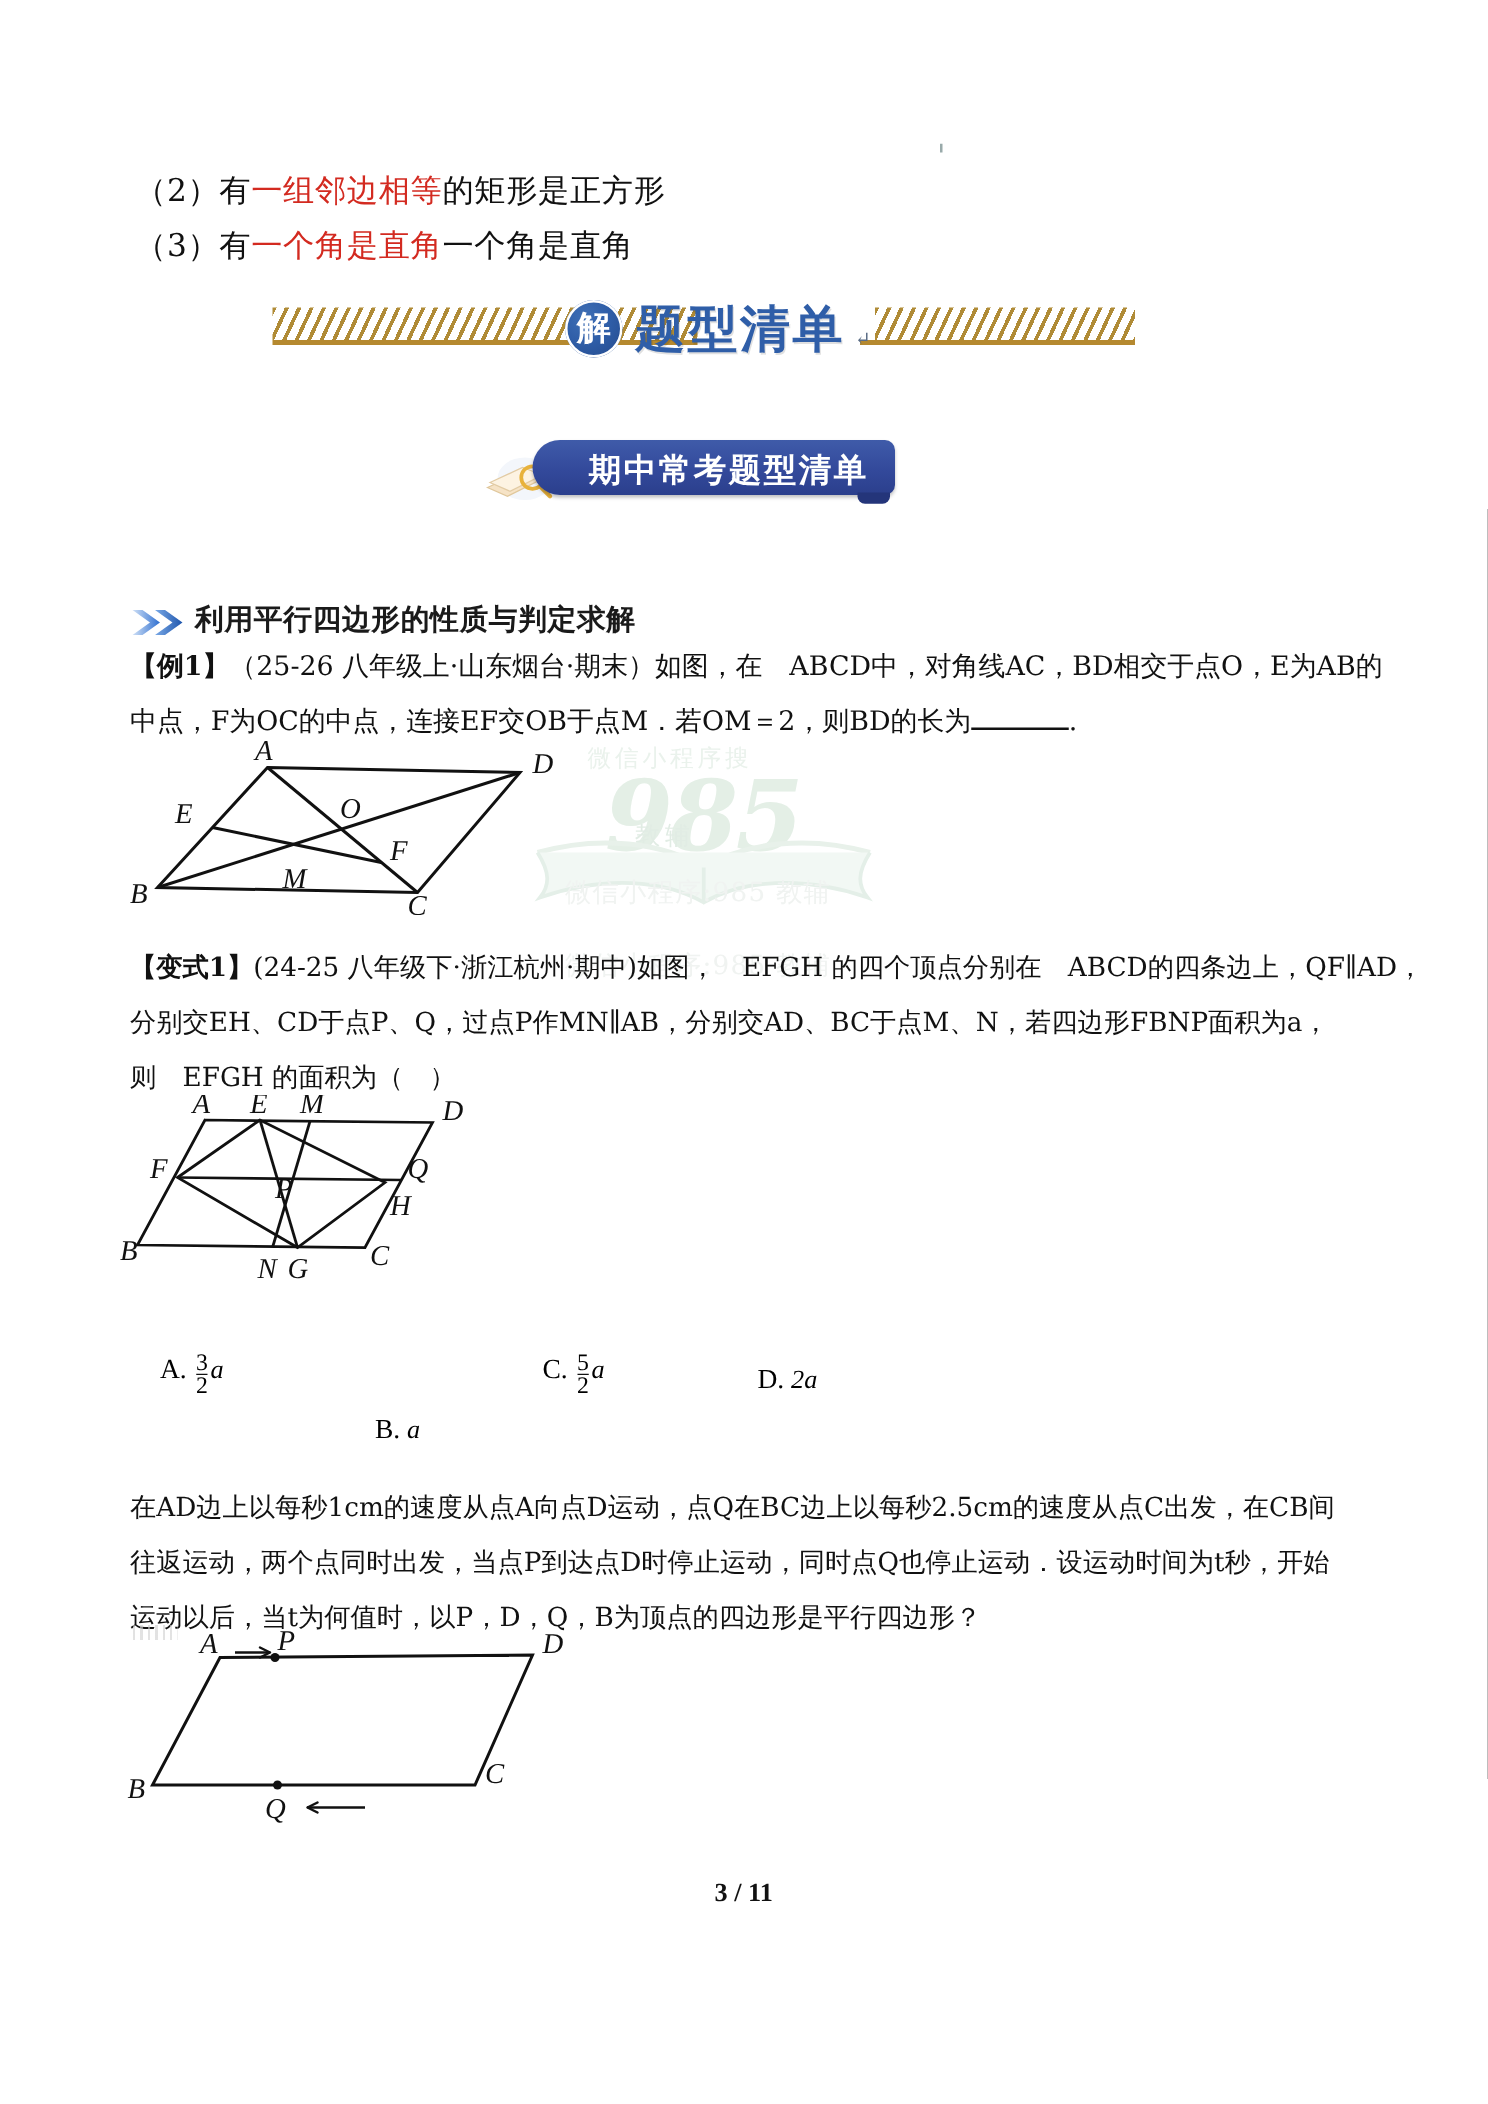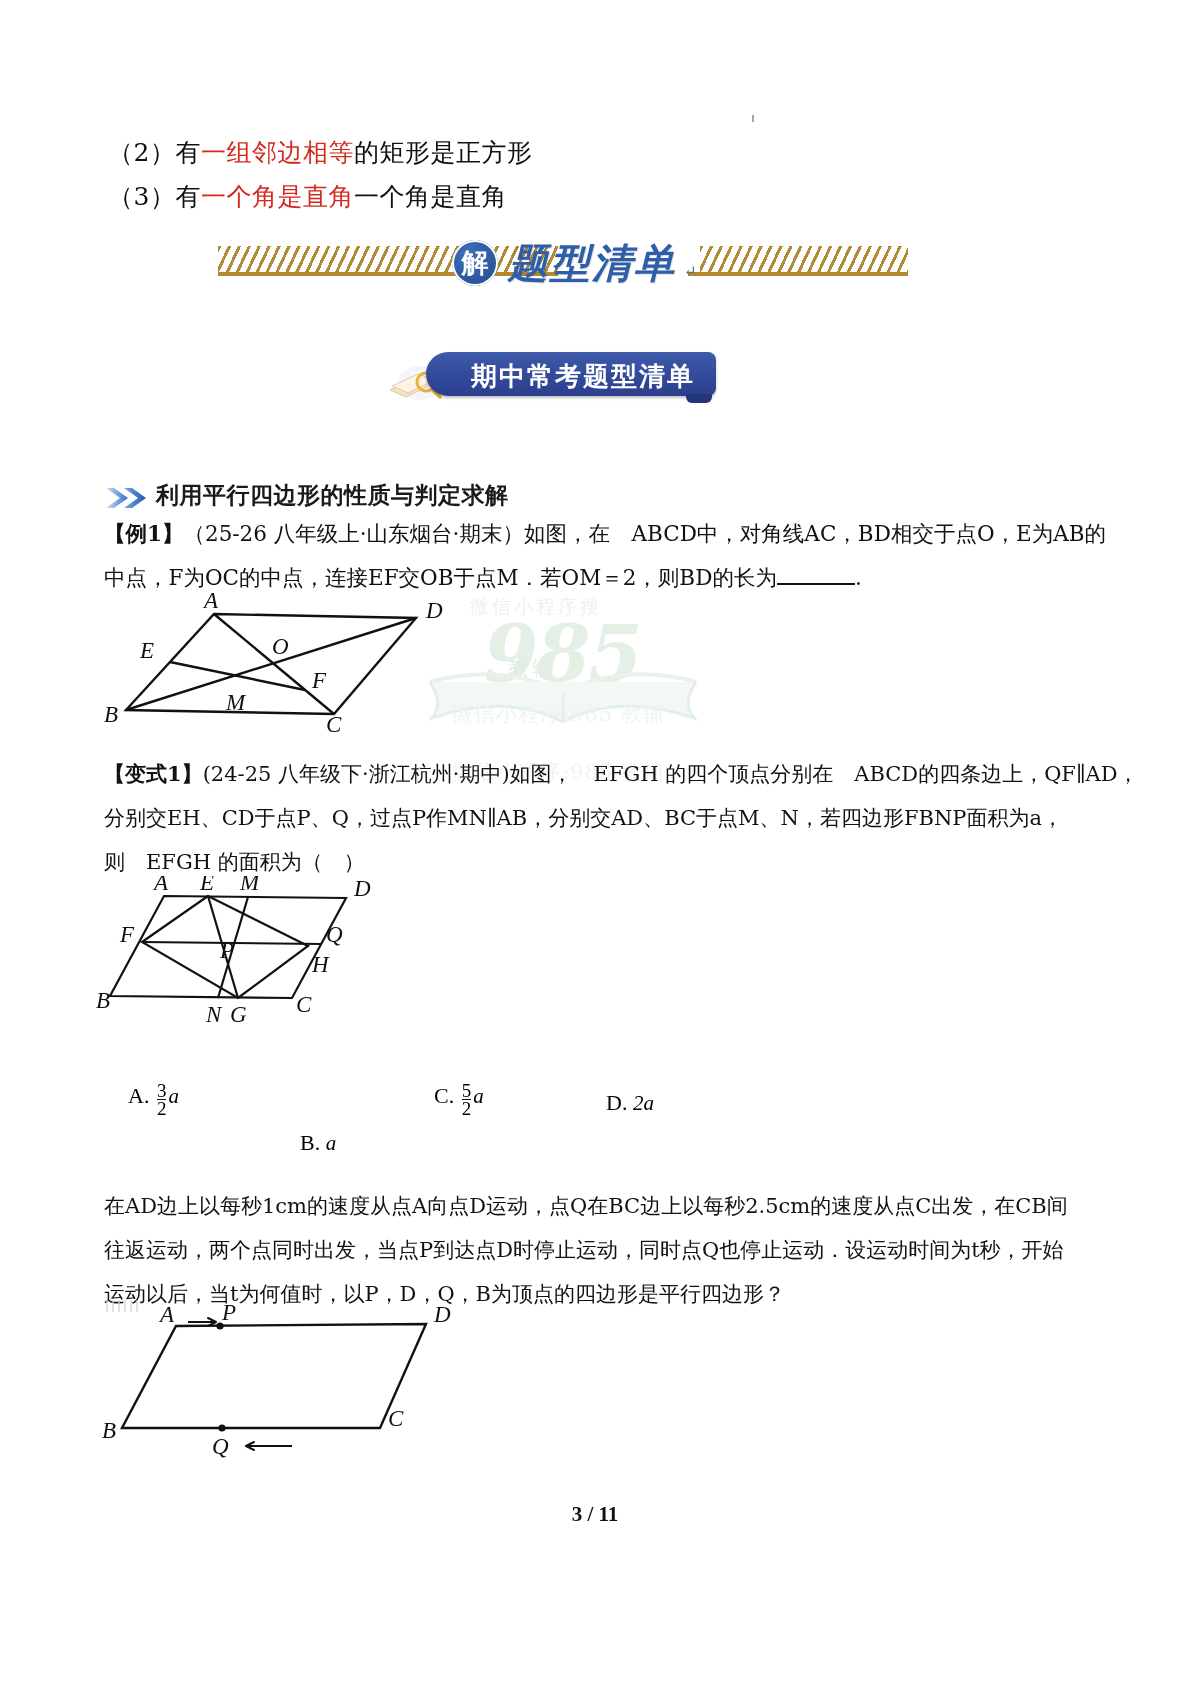--- a/index.html
+++ b/index.html
@@ -32,21 +32,21 @@
   .deco-right-r{left:688px;top:44px;width:220px;}
   .seal{
     position:absolute;left:452px;top:240px;width:46px;height:46px;border-radius:50%;
     background:radial-gradient(circle at 35% 30%,#3f6fb5 0%,#2f5ea8 45%,#24498a 100%);
     color:#fff;font-size:27px;line-height:46px;text-align:center;
     font-family:"DejaVu Serif",serif;font-weight:bold;
     box-shadow:0 0 0 2px #ffffff inset;
   }
   .deco-title{
     position:absolute;left:508px;top:236px;font-size:40px;color:#2f5ea8;
-    font-family:"DejaVu Serif",serif;font-weight:bold;font-style:italic;
+    font-family:"DejaVu Serif",serif;font-weight:bold;
     letter-spacing:2px;text-shadow:1px 1px 0 rgba(0,0,0,.12);
   }
   .deco-pilcrow{position:absolute;left:684px;top:262px;font-size:15px;color:#5b6d86;}
 
   
   .ribbon-wrap{position:absolute;left:386px;top:352px;width:340px;height:48px;}
   .ribbon{
     position:absolute;left:40px;top:0;width:290px;height:44px;
     background:linear-gradient(to bottom,#3f5ba9 0%,#33499b 55%,#2b3f8c 100%);
     border-radius:22px 8px 8px 22px;

